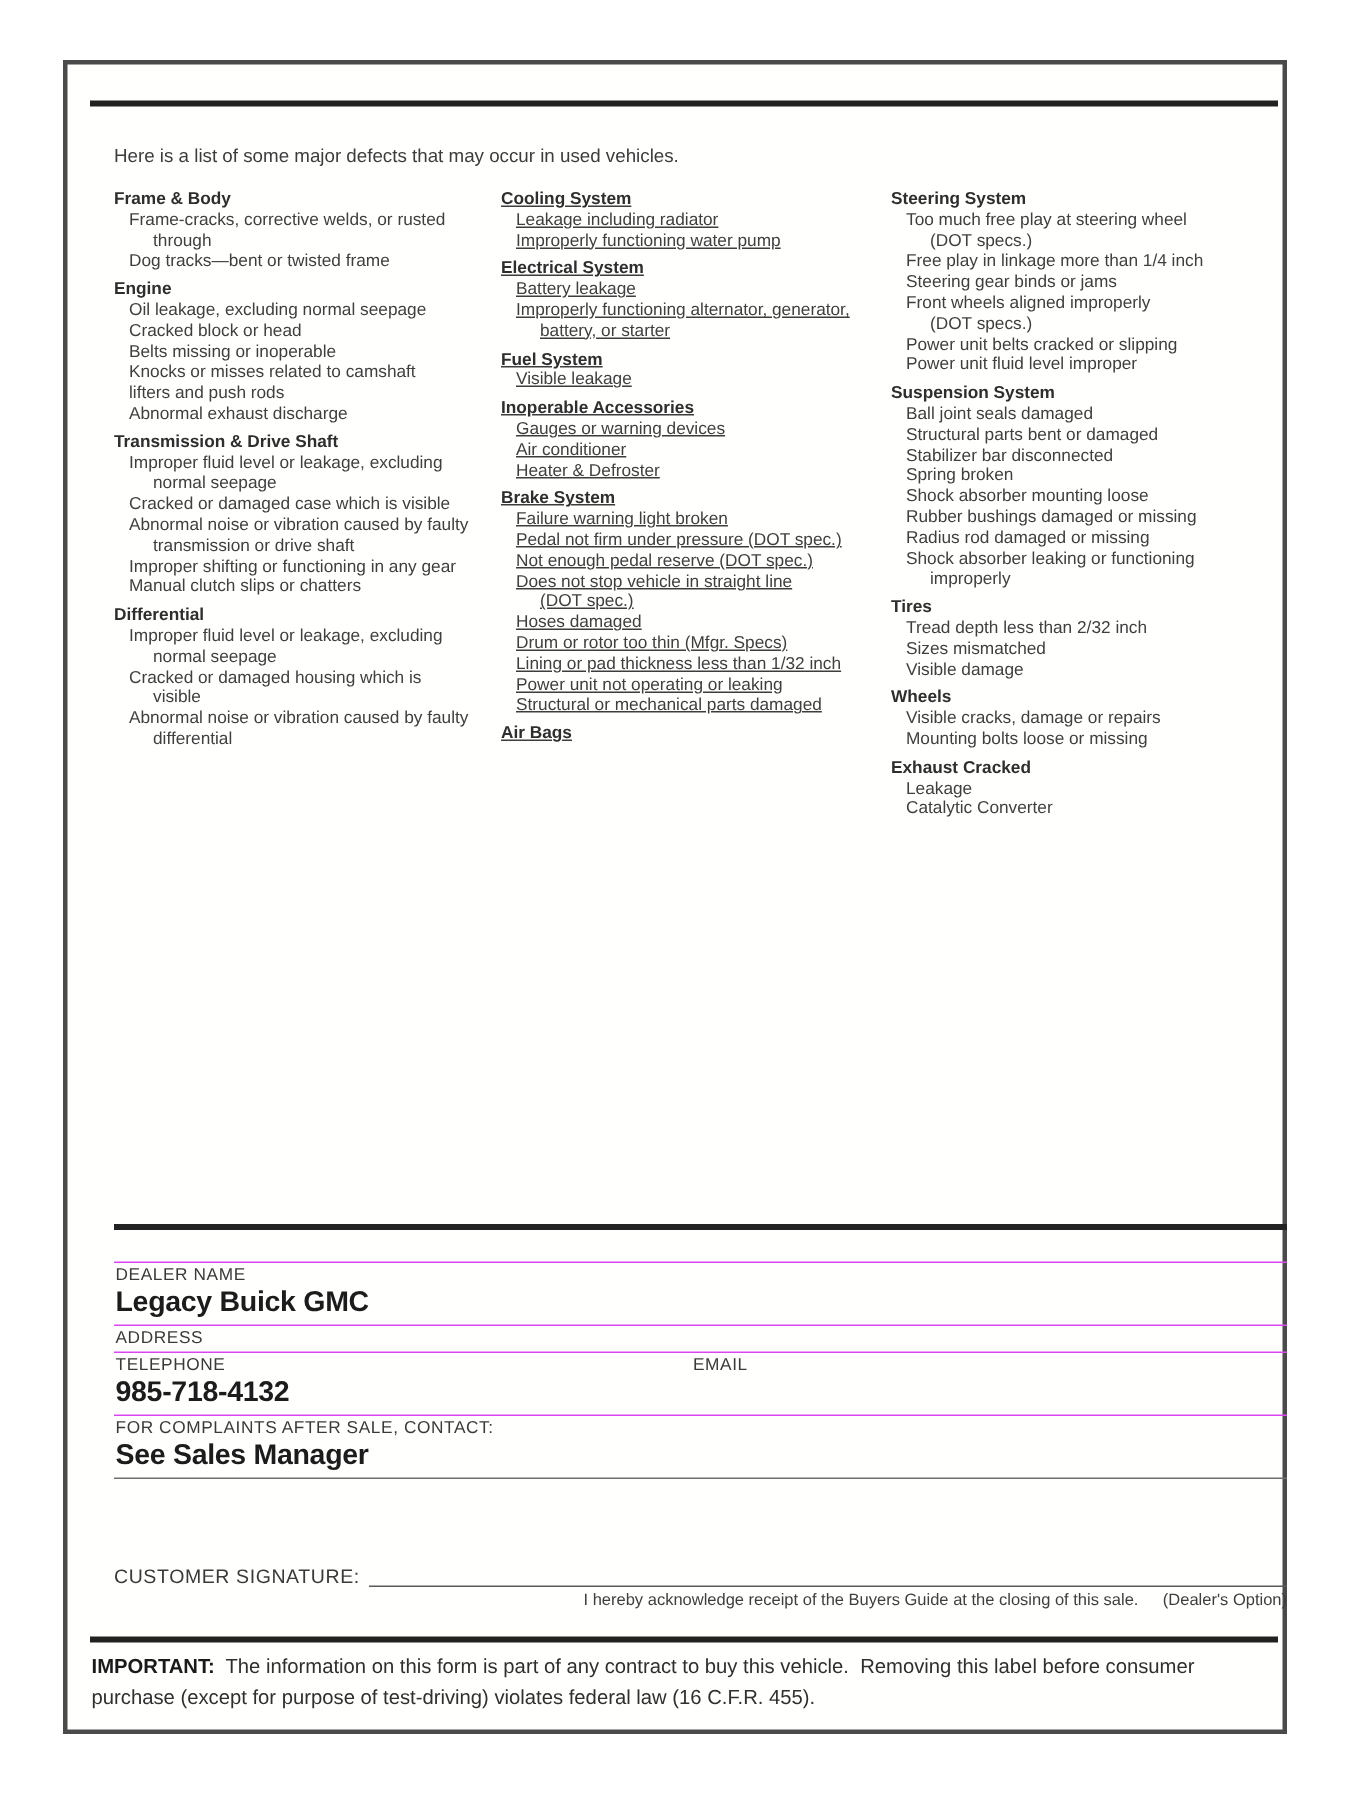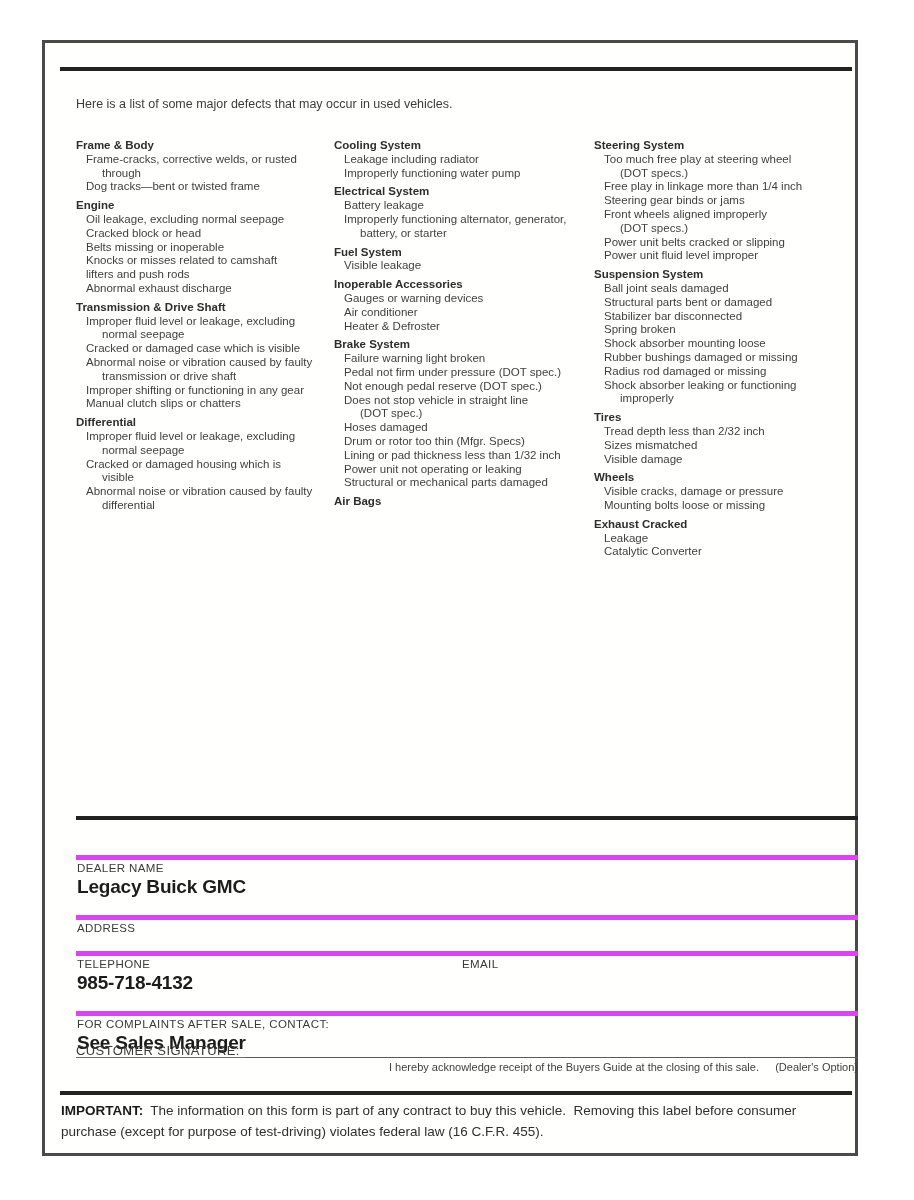--- a/index.html
+++ b/index.html
@@ -11,33 +11,33 @@
     border:3px solid #4a4a4a; background:#fffffe;
   }
 
   .rule { position:absolute; left:15px; width:792px; height:4px; background:#222222; }
   .rule.top    { top:24px; }
   .rule.dealer { top:773px; }
   .rule.footer { top:1048px; }
 
   .intro { position:absolute; left:31px; top:54px; font-size:12.5px; color:#3c3c3c; }
 
-  .columns { position:absolute; left:31px; top:96px; width:782px; display:flex; }
+  .columns { position:absolute; left:31px; top:84px; width:782px; display:flex; }
   .col:nth-child(1) { width:258px; }
-  .col:nth-child(2) { width:260px; }
+  .col:nth-child(2) { width:260px;text-decoration:underline; }
   .col:nth-child(3) { width:264px; }
 
   .sec-title { font-weight:bold; font-size:11.5px; line-height:13.8px; color:#2e2e2e; margin-top:5px; }
   .col .sec-title:first-child { margin-top:0; }
   .item { font-size:11.5px; line-height:13.8px; color:#3f3f3f; }
   .ind1 { padding-left:10px; }
   .ind2 { padding-left:26px; }
 
   .dealer { position:absolute; left:31px; top:798px; width:782px; }
-  .drow { border-top:5px solid #d946ef; padding:2px 0 3px 1px;margin-top:14px; }
+  .drow { border-top:1px solid #d946ef; padding:2px 0 3px 1px; }
   .dlabels { position:relative; font-size:11.5px; letter-spacing:0.4px; color:#3a3a3a; }
   .dlabel2 { position:absolute; left:385px; top:0; }
   .dvalue { font-size:19px; font-weight:bold; letter-spacing:-0.2px; color:#1c1c1c; margin-top:2px; min-height:22px; }
   .dealer-endline { border-top:1px solid #6e6e6e; height:0; }
 
   .sig { position:absolute; left:31px; top:1000px; width:782px;text-align:right; }
   .sig-row1 { display:flex; align-items:flex-end; }
   .sig-label { font-size:13px; letter-spacing:0.4px; color:#3a3a3a; white-space:nowrap; }
   .sig-line { flex:1; border-bottom:1.5px solid #5a5a5a; margin-left:6px; height:14px; }
   .sig-row2 { position:relative; margin-top:3px; font-size:11px; color:#3e3e3e; height:14px; }
@@ -128,21 +128,21 @@
         <div class="item ind1">Shock absorber mounting loose</div>
         <div class="item ind1">Rubber bushings damaged or missing</div>
         <div class="item ind1">Radius rod damaged or missing</div>
         <div class="item ind1">Shock absorber leaking or functioning</div>
         <div class="item ind2">improperly</div>
         <div class="sec-title">Tires</div>
         <div class="item ind1">Tread depth less than 2/32 inch</div>
         <div class="item ind1">Sizes mismatched</div>
         <div class="item ind1">Visible damage</div>
         <div class="sec-title">Wheels</div>
-        <div class="item ind1">Visible cracks, damage or pressure</div>
+        <div class="item ind1">Visible cracks, damage or repairs</div>
         <div class="item ind1">Mounting bolts loose or missing</div>
         <div class="sec-title">Exhaust Cracked</div>
         <div class="item ind1">Leakage</div>
         <div class="item ind1">Catalytic Converter</div>
       </div>
     </div>
 
   <div class="rule dealer"></div>
 
   <div class="dealer">

